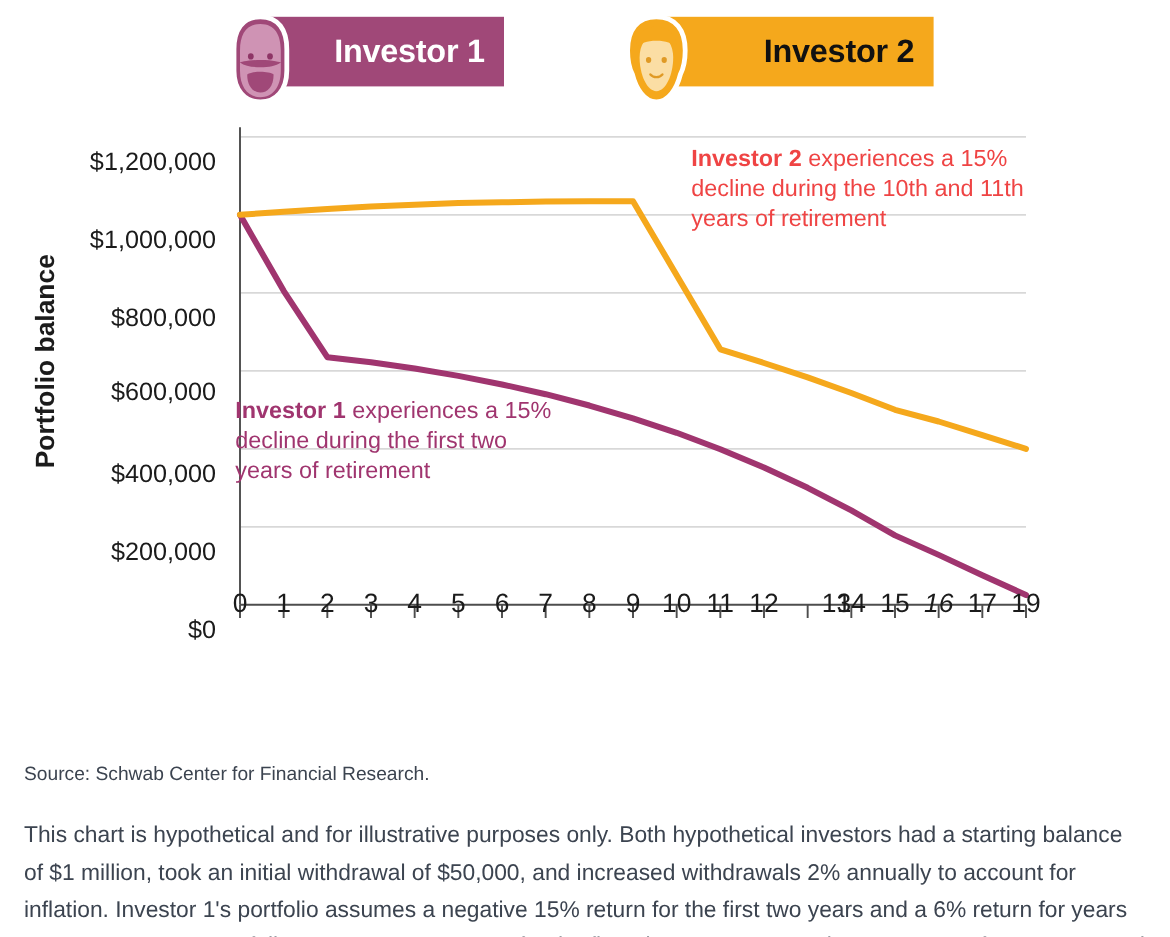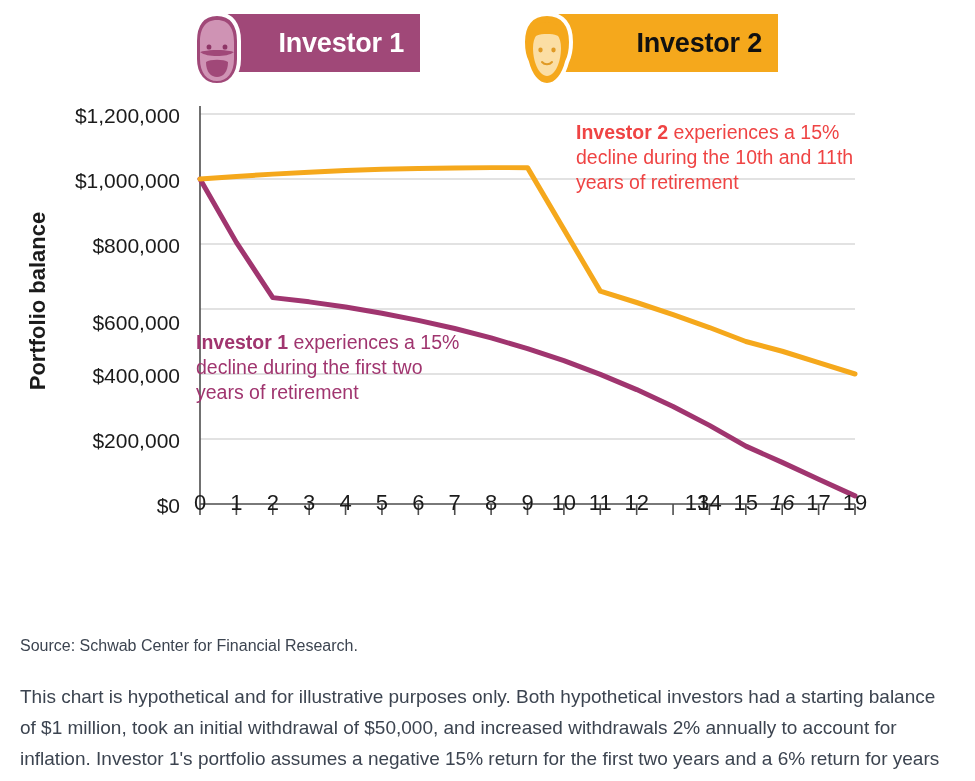--- a/index.html
+++ b/index.html
@@ -35,21 +35,21 @@
 
   
   #chart{position:absolute;left:0;top:92px;width:975px;height:490px;}
   #ytitle{
     position:absolute;left:-92px;top:196px;width:260px;
     transform:rotate(-90deg);transform-origin:center center;
     text-align:center;font-size:22px;font-weight:bold;color:#1b1b1b;
   }
   .ylabel{
     position:absolute;right:0;width:132px;text-align:right;
-    font-size:21px;color:#1b1b1b;line-height:1;
+    font-size:21px;color:#1b1b1b;line-height:1;margin-top:20px;
   }
   #ylabels{position:absolute;left:48px;top:0;width:132px;height:490px;}
   #xtitle{
     position:absolute;left:180px;top:146px;width:690px;text-align:center;
     font-size:22px;font-weight:bold;color:#1b1b1b;
   }
   .xlabel{
     position:absolute;top:108px;width:40px;text-align:center;
     font-size:22px;color:#1b1b1b;line-height:1;
   }
@@ -104,21 +104,21 @@
 </div>
 
 <div id="chart">
 
   <div id="ytitle">Portfolio balance</div>
 
   <div id="ylabels">
     <div class="ylabel" style="top:13px">$1,200,000</div>
     <div class="ylabel" style="top:78px">$1,000,000</div>
     <div class="ylabel" style="top:143px">$800,000</div>
-    <div class="ylabel" style="top:220px">$600,000</div>
+    <div class="ylabel" style="top:204px">$600,000</div>
     <div class="ylabel" style="top:273px">$400,000</div>
     <div class="ylabel" style="top:338px">$200,000</div>
     <div class="ylabel" style="top:403px">$0</div>
   </div>
 
   <svg id="plot" width="975" height="490" style="position:absolute;left:0;top:0;">
     <g id="gridlines">
         <line x1="200" y1="347" x2="855" y2="347" stroke="#d8d8d8" stroke-width="1.4"></line>
         <line x1="200" y1="282" x2="855" y2="282" stroke="#d8d8d8" stroke-width="1.4"></line>
         <line x1="200" y1="217" x2="855" y2="217" stroke="#d8d8d8" stroke-width="1.4"></line>

